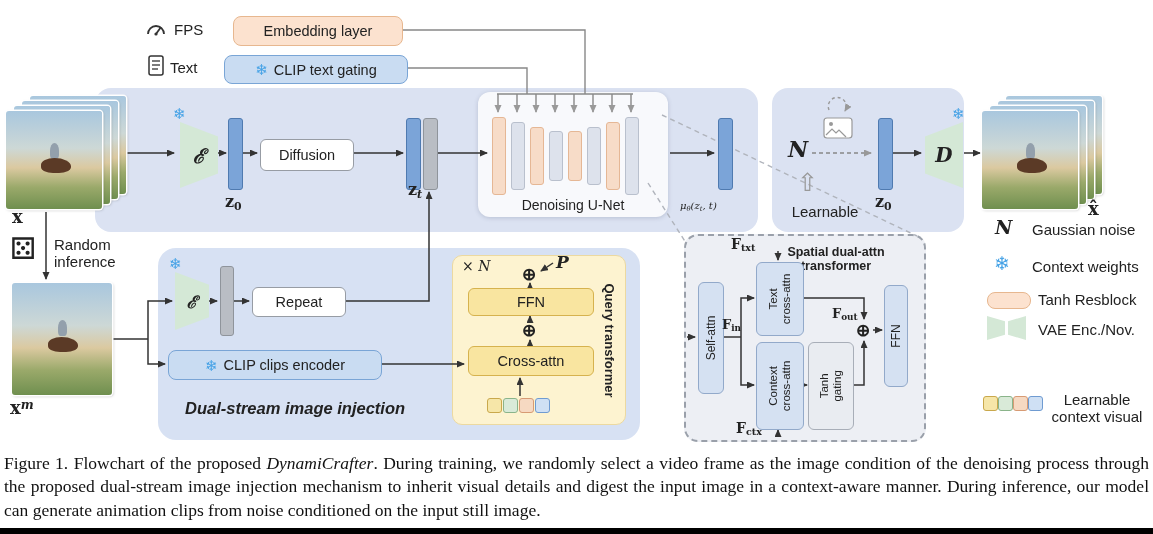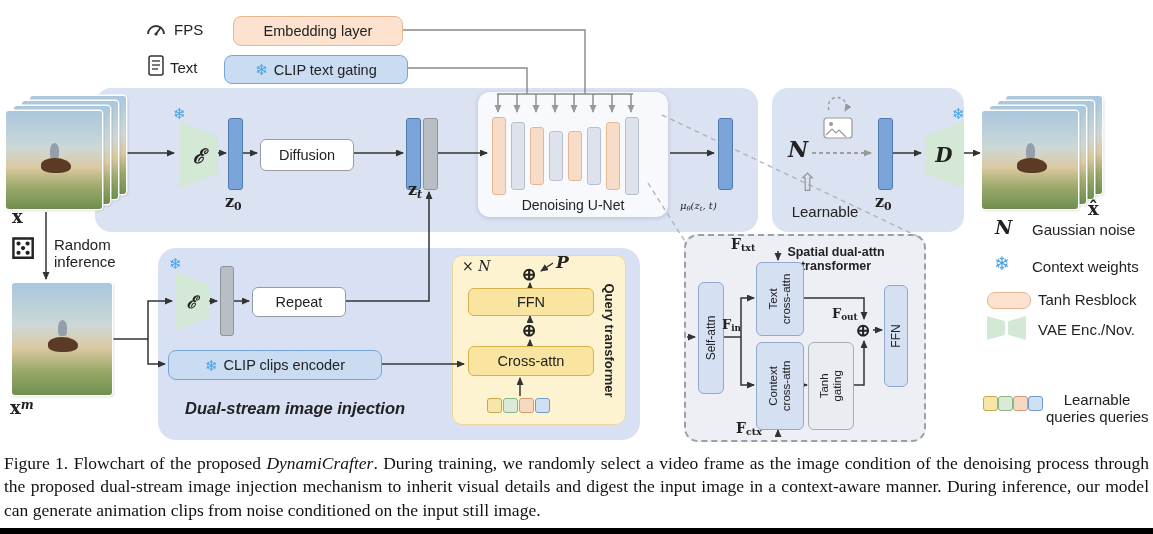--- a/index.html
+++ b/index.html
@@ -302,21 +302,21 @@
   <div class="lbl" style="left:1038px;top:291px;">Tanh Resblock</div>
   <div class="trap trap-enc" style="left:987px;top:316px;width:18px;height:24px;"></div>
   <div class="trap trap-dec" style="left:1008px;top:316px;width:18px;height:24px;"></div>
   <div class="lbl" style="left:1038px;top:321px;">VAE Enc./Nov.</div>
   <div class="sq sq-y" style="left:983px;top:396px;"></div>
   <div class="sq sq-g" style="left:998px;top:396px;"></div>
   <div class="sq sq-p" style="left:1013px;top:396px;"></div>
   <div class="sq sq-b" style="left:1028px;top:396px;"></div>
   <div class="lbl" style="left:1046px;top:383px;width:102px;text-align:center;line-height:17px;">
     <span style="display:block;margin-top:8px;">Learnable</span>
-    <span style="display:block;">queries queries</span>
+    <span style="display:block;">context visual</span>
   </div>
 
   <p class="caption" style="margin:0;">
     <span>Figure 1. Flowchart of the proposed </span><em>DynamiCrafter</em><span>. During training, we randomly select a video frame as the image condition of the denoising process through the proposed dual-stream image injection mechanism to inherit visual details and digest the input image in a context-aware manner. During inference, our model can generate animation clips from noise conditioned on the input still image.</span>
   </p>
 
   <div class="abs" style="left:0;top:528px;width:1153px;height:6px;background:#000;"></div>
 
 </div>
 

